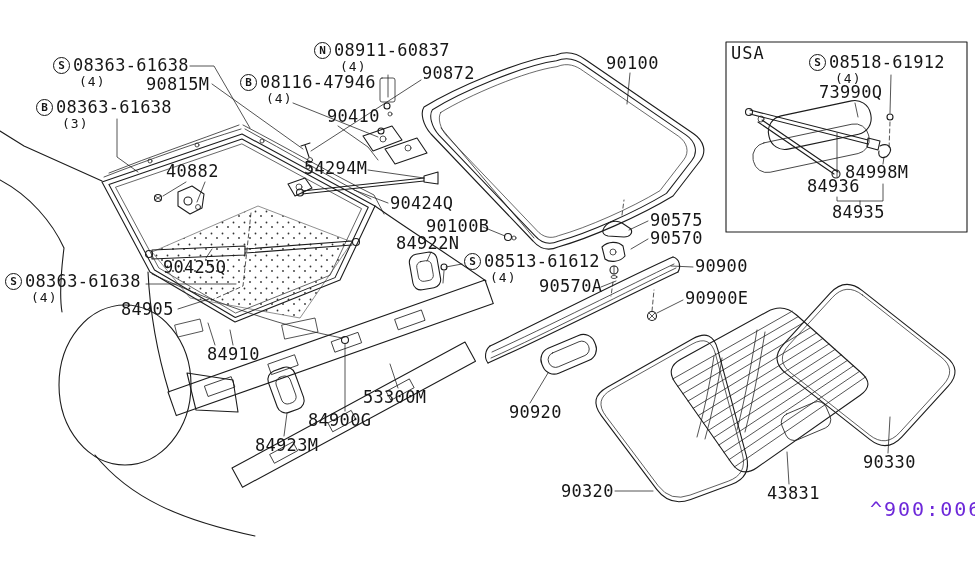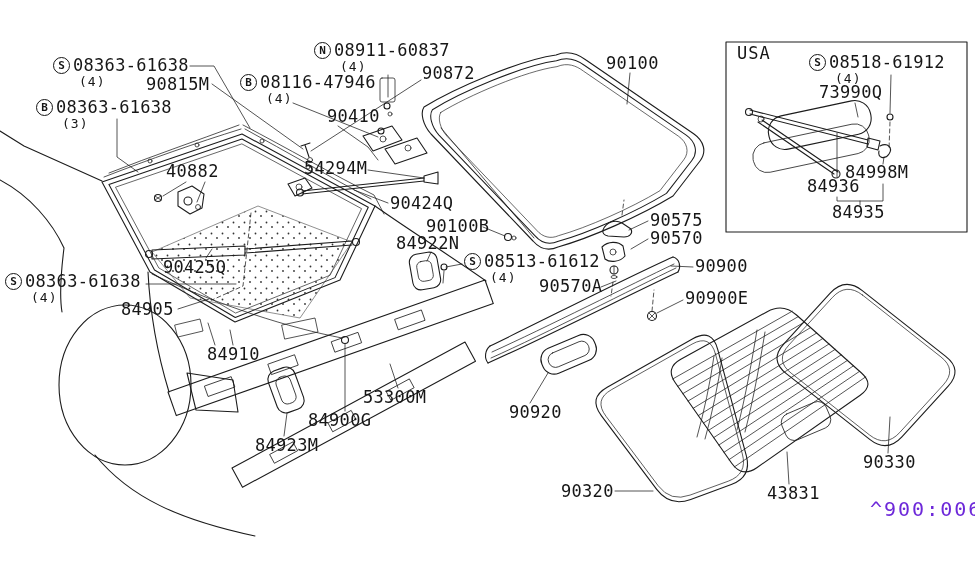--- a/index.html
+++ b/index.html
@@ -17,21 +17,21 @@
   .lbl{position:absolute;line-height:1.05;white-space:nowrap;}
   .row{display:flex;align-items:center;gap:3px;}
   .part{font-size:17px;letter-spacing:0.3px;}
   .circ{
     width:15px;height:15px;border:1.6px solid #161616;border-radius:50%;
     font-size:11px;font-weight:bold;display:flex;align-items:center;justify-content:center;
     flex:none;
   }
   .qty{font-size:13px;margin-left:26px;letter-spacing:1px;}
   .wm .part{font-size:20px;color:#6d28d9;letter-spacing:2px;}
-  .usa .part{font-size:17px;letter-spacing:1px;margin-left:6px;}
+  .usa .part{font-size:17px;letter-spacing:1px;}
 </style>
 </head>
 <body>
 
 <svg class="art" width="975" height="566" viewBox="0 0 975 566">
   <defs>
     <pattern id="dotpat" width="11" height="11" patternUnits="userSpaceOnUse">
       <circle cx="2.5" cy="2.5" r="0.9" fill="#333"></circle>
       <circle cx="8" cy="7" r="0.9" fill="#333"></circle>
     </pattern>

